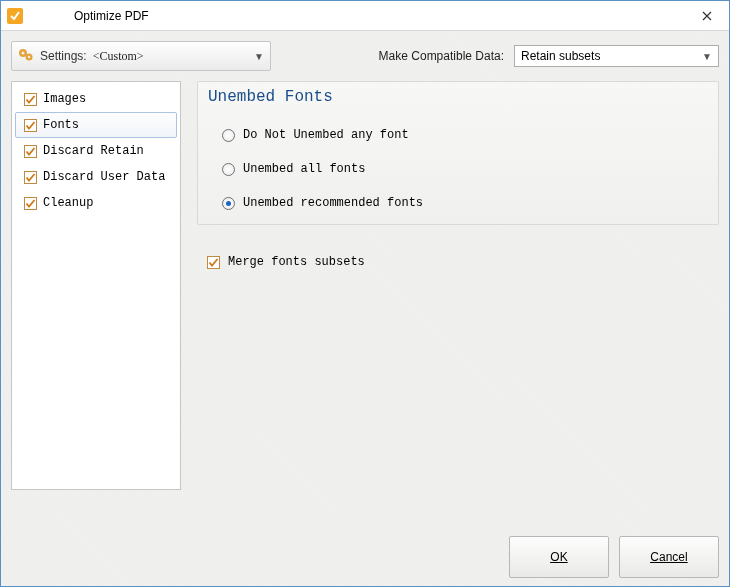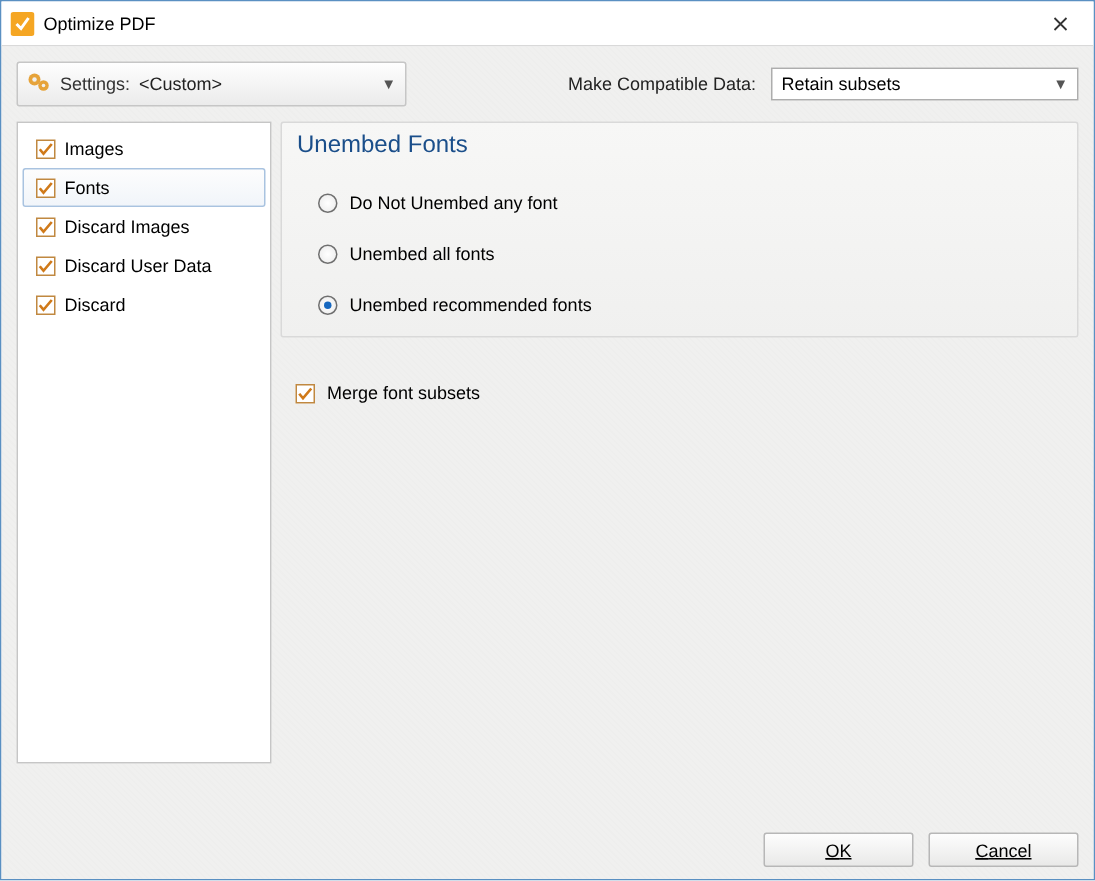--- a/index.html
+++ b/index.html
@@ -18,20 +18,21 @@
     flex-direction: column;
     background: #fff;
   }
   .titlebar {
     height: 30px;
     background: #fff;
     border-bottom: 1px solid #d9d9d9;
     display: flex;
     align-items: center;
     padding: 0 0 0 6px;
+    gap: 45px;
   }
   .titlebar .app-icon {
     width: 16px; height: 16px;
     margin-right: 6px;
   }
   .titlebar .title {
     flex: 1;
     font-size: 12px;
   }
   .titlebar .close-btn {
@@ -58,40 +59,41 @@
     height: 30px;
     background: linear-gradient(#fefefe,#ebebeb);
     border: 1px solid #c6c6c6;
     border-radius: 2px;
     display: flex;
     align-items: center;
     padding: 0 6px;
     gap: 6px;
   }
   .settings-drop .label { color: #333; }
-  .settings-drop .val { color: #222; }
+  .settings-drop .val { color: #222; font-family: Liberation Serif, serif; }
   .settings-drop .spacer { flex: 1; }
   .settings-drop .chev { color: #555; font-size: 10px; }
   .compat-label { margin-left: auto; color: #222; }
   .compat-select {
     width: 205px;
     height: 22px;
     background: #fff;
     border: 1px solid #adadad;
     display: flex;
     align-items: center;
     padding: 0 6px;
   }
   .compat-select .val { flex: 1; }
   .compat-select .chev { color: #555; font-size: 10px; }
   .mid {
     flex: 1;
     display: flex;
-    gap: 6px;
+    gap: 16px;
     min-height: 0;
+    font-family: Liberation Mono, monospace;
   }
   .sidebar {
     width: 170px;
     background: #fff;
     border: 1px solid #c6c6c6;
     padding: 4px 0;
   }
   .side-item {
     display: flex;
     align-items: center;
@@ -157,21 +159,21 @@
   .check-row .chk { margin-left: 0; }
   .spacer-v { height: 14px; }
   .footer {
     display: flex;
     justify-content: flex-end;
     gap: 10px;
     padding-top: 10px;
   }
   .btn {
     width: 100px;
-    height: 23px;
+    height: 42px;
     background: linear-gradient(#fdfdfd,#e9e9e8);
     border: 1px solid #b7b7b7;
     border-radius: 2px;
     display: flex;
     align-items: center;
     justify-content: center;
     cursor: default;
     margin-top: 36px;
   }
   .btn span { border-bottom: 0; }
@@ -240,37 +242,37 @@
               </svg>
             </span>
             <span>Fonts</span>
           </div>
           <div class="side-item">
             <span class="chk orange">
               <svg viewBox="0 0 11 11">
                 <path d="M1.5 5.5 L4 8.5 L9.5 2" stroke="#d07a1a" stroke-width="1.8" fill="none"></path>
               </svg>
             </span>
-            <span>Discard Images</span>
+            <span>Discard Retain</span>
           </div>
           <div class="side-item">
             <span class="chk orange">
               <svg viewBox="0 0 11 11">
                 <path d="M1.5 5.5 L4 8.5 L9.5 2" stroke="#d07a1a" stroke-width="1.8" fill="none"></path>
               </svg>
             </span>
             <span>Discard User Data</span>
           </div>
           <div class="side-item">
             <span class="chk orange">
               <svg viewBox="0 0 11 11">
                 <path d="M1.5 5.5 L4 8.5 L9.5 2" stroke="#d07a1a" stroke-width="1.8" fill="none"></path>
               </svg>
             </span>
-            <span>Discard</span>
+            <span>Cleanup</span>
           </div>
         </div>
       <div class="main">
         <div class="group">
           <div class="group-title">Unembed Fonts</div>
           <div id="radios">
               <div class="radio-row">
                 <span class="radio"></span>
                 <span>Do Not Unembed any font</span>
               </div>
@@ -286,21 +288,21 @@
               </div>
             </div>
         </div>
         <div class="spacer-v"></div>
         <div class="check-row">
           <span class="chk orange" id="merge-chk">
               <svg viewBox="0 0 11 11">
                 <path d="M1.5 5.5 L4 8.5 L9.5 2" stroke="#d07a1a" stroke-width="1.8" fill="none"></path>
               </svg>
             </span>
-          <span>Merge font subsets</span>
+          <span>Merge fonts subsets</span>
         </div>
       </div>
     </div>
 
     <div class="footer">
       <div class="btn">
         <span><span class="mnemonic" id="ok-lbl"><span style="text-decoration:underline">O</span>K</span></span>
       </div>
       <div class="btn">
         <span><span class="mnemonic" id="cancel-lbl"><span style="text-decoration:underline">C</span>ancel</span></span>

